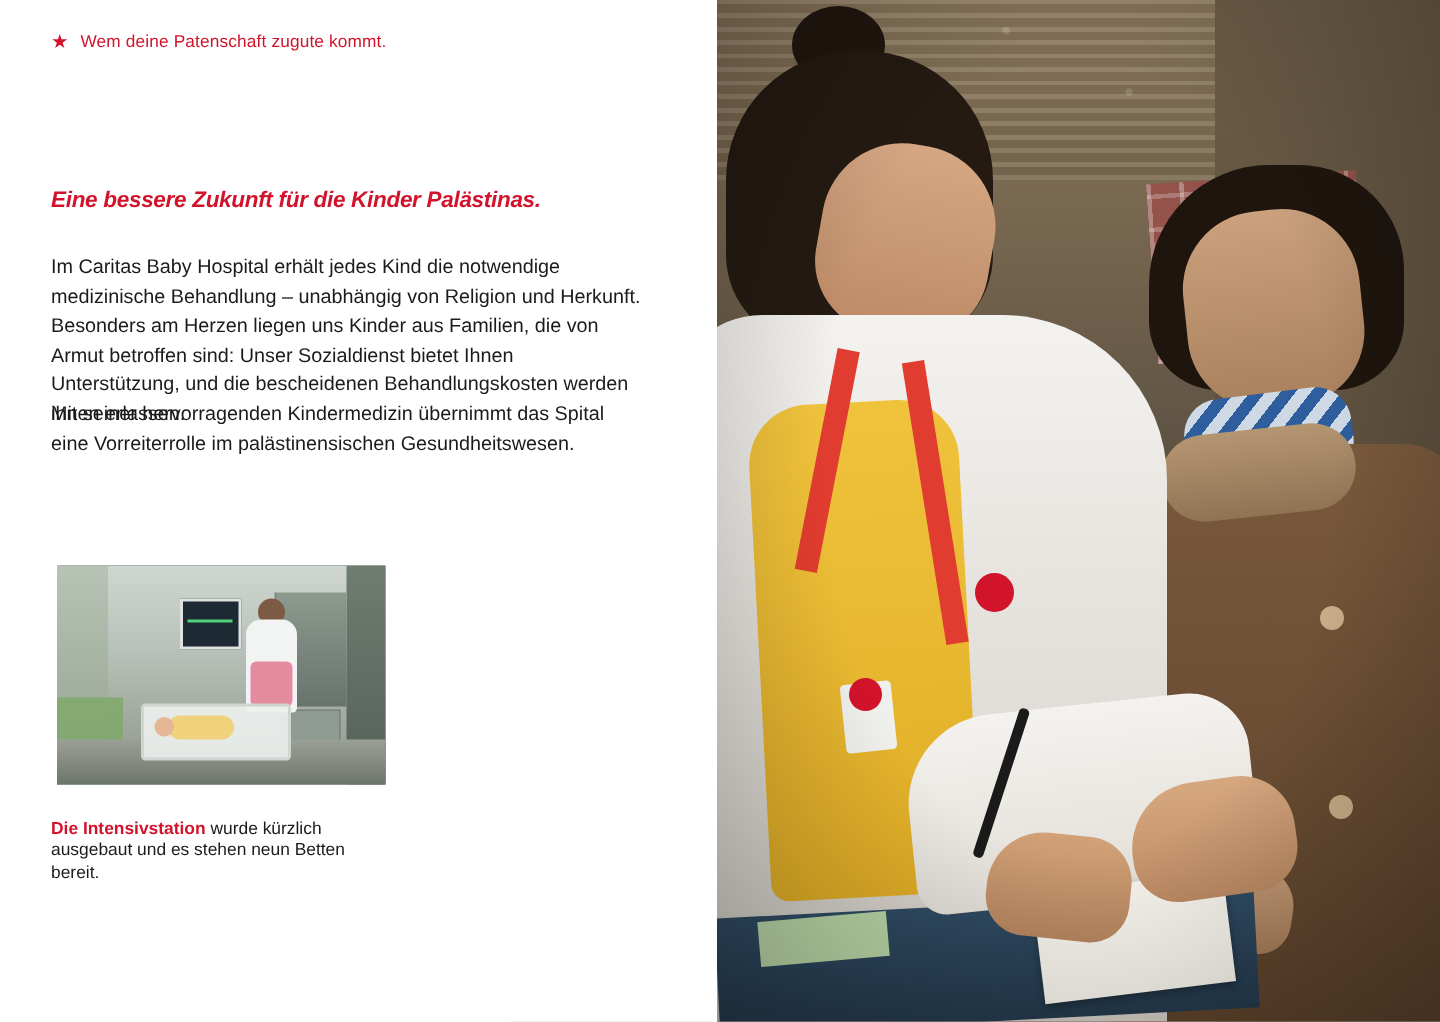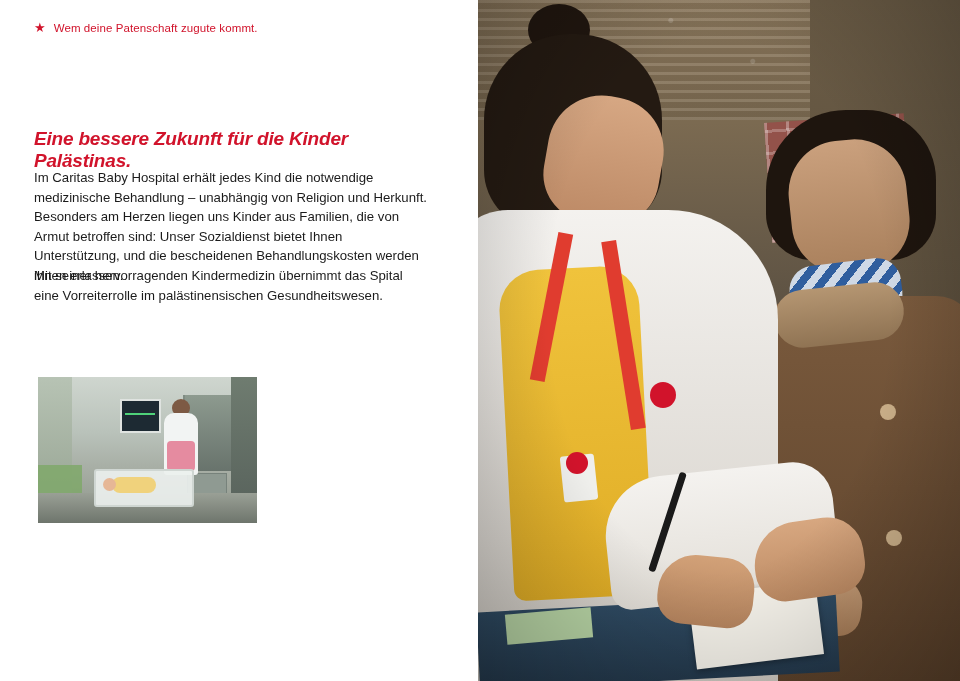--- a/index.html
+++ b/index.html
@@ -50,21 +50,21 @@
     font-weight: normal;
     letter-spacing: 0.1px;
   }
 
   .headline {
     position: absolute;
     left: 34px;
     top: 115px;
     width: 410px;
     color: #d1132b;
-    font-size: 19px;
+    font-size: 15px;
     font-weight: bold;
     font-style: italic;
     letter-spacing: -0.2px;
   }
 
   .body-text {
     position: absolute;
     left: 34px;
     width: 394px;
     font-size: 13.2px;
@@ -427,20 +427,23 @@
         <div class="monitor"></div>
         <div class="nurse-head"></div>
         <div class="nurse-body"></div>
         <div class="nurse-scrub"></div>
         <div class="nicu-floor"></div>
         <div class="incubator"></div>
         <div class="baby"></div>
       </div>
     </div>
 
+    <p class="caption">
+      <span class="caption-lead">Die Intensivstation</span><span> wurde kürzlich ausgebaut und es stehen neun Betten bereit.</span>
+    </p>
   </div>
 
   <div class="right-photo">
     <div class="rp-bg"></div>
     <div class="rp-blind"></div>
     <div class="rp-wall-right"></div>
     <div class="rp-blanket"></div>
 
     <div class="child-hair"></div>
     <div class="child-face"></div>

